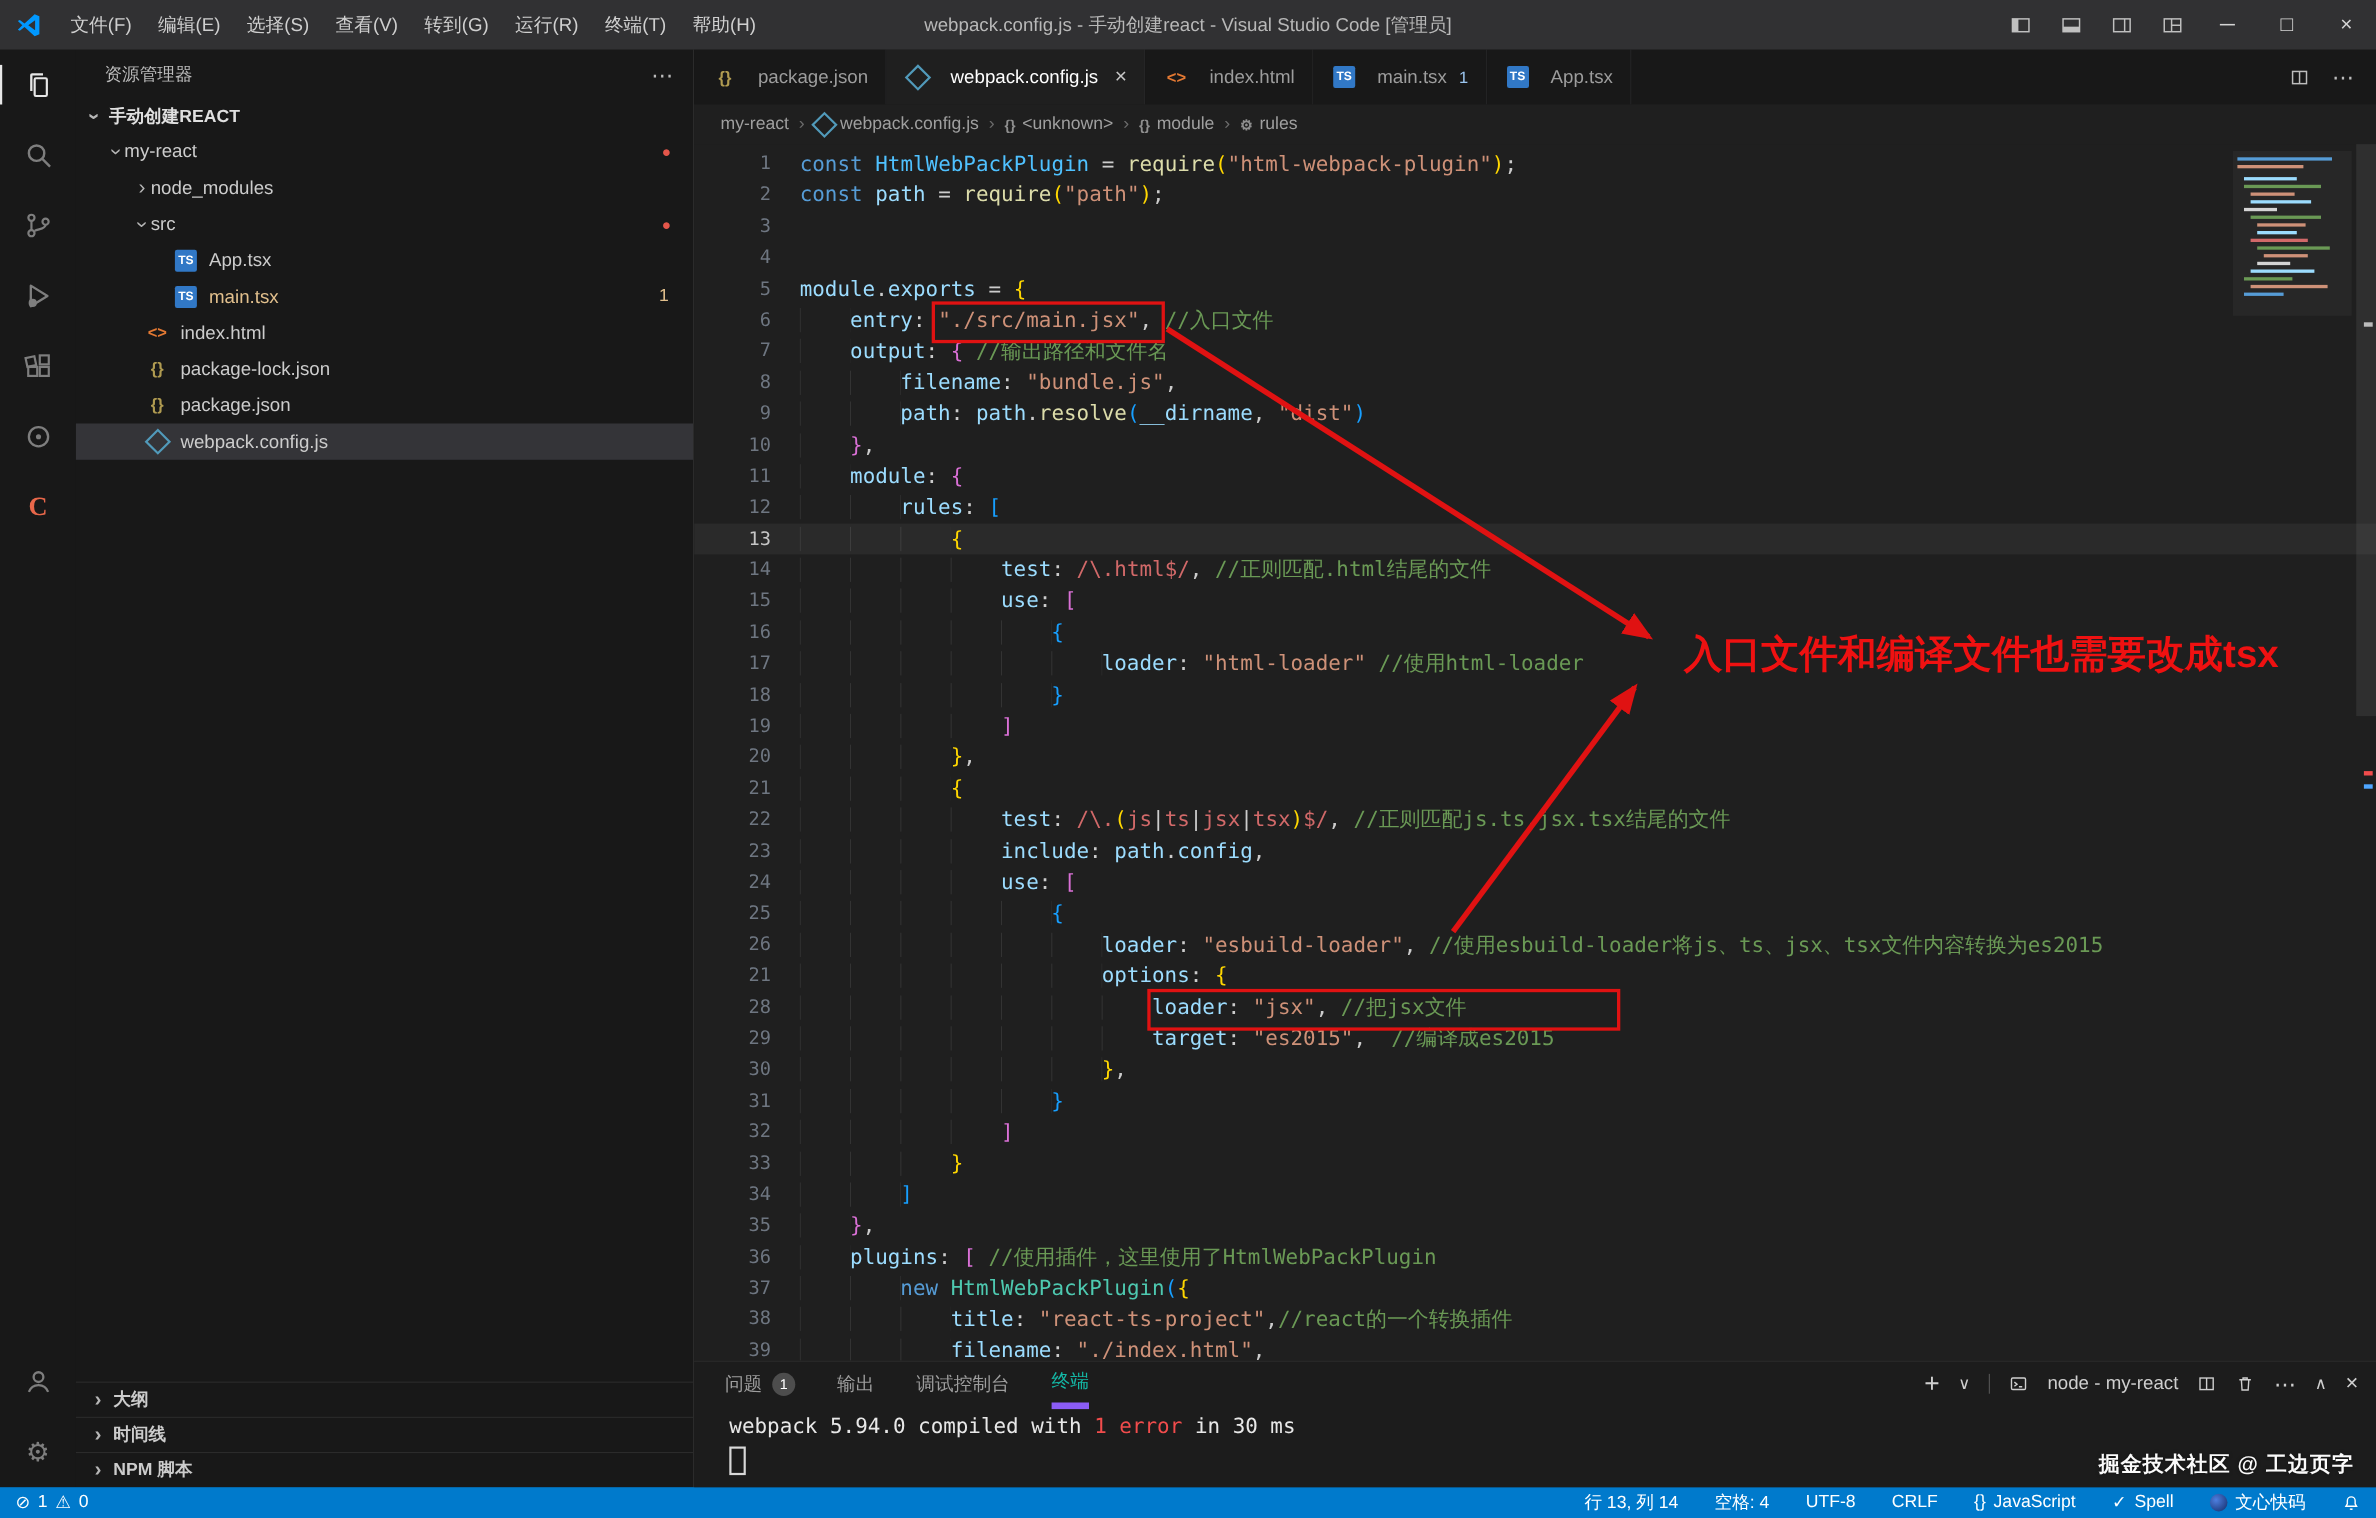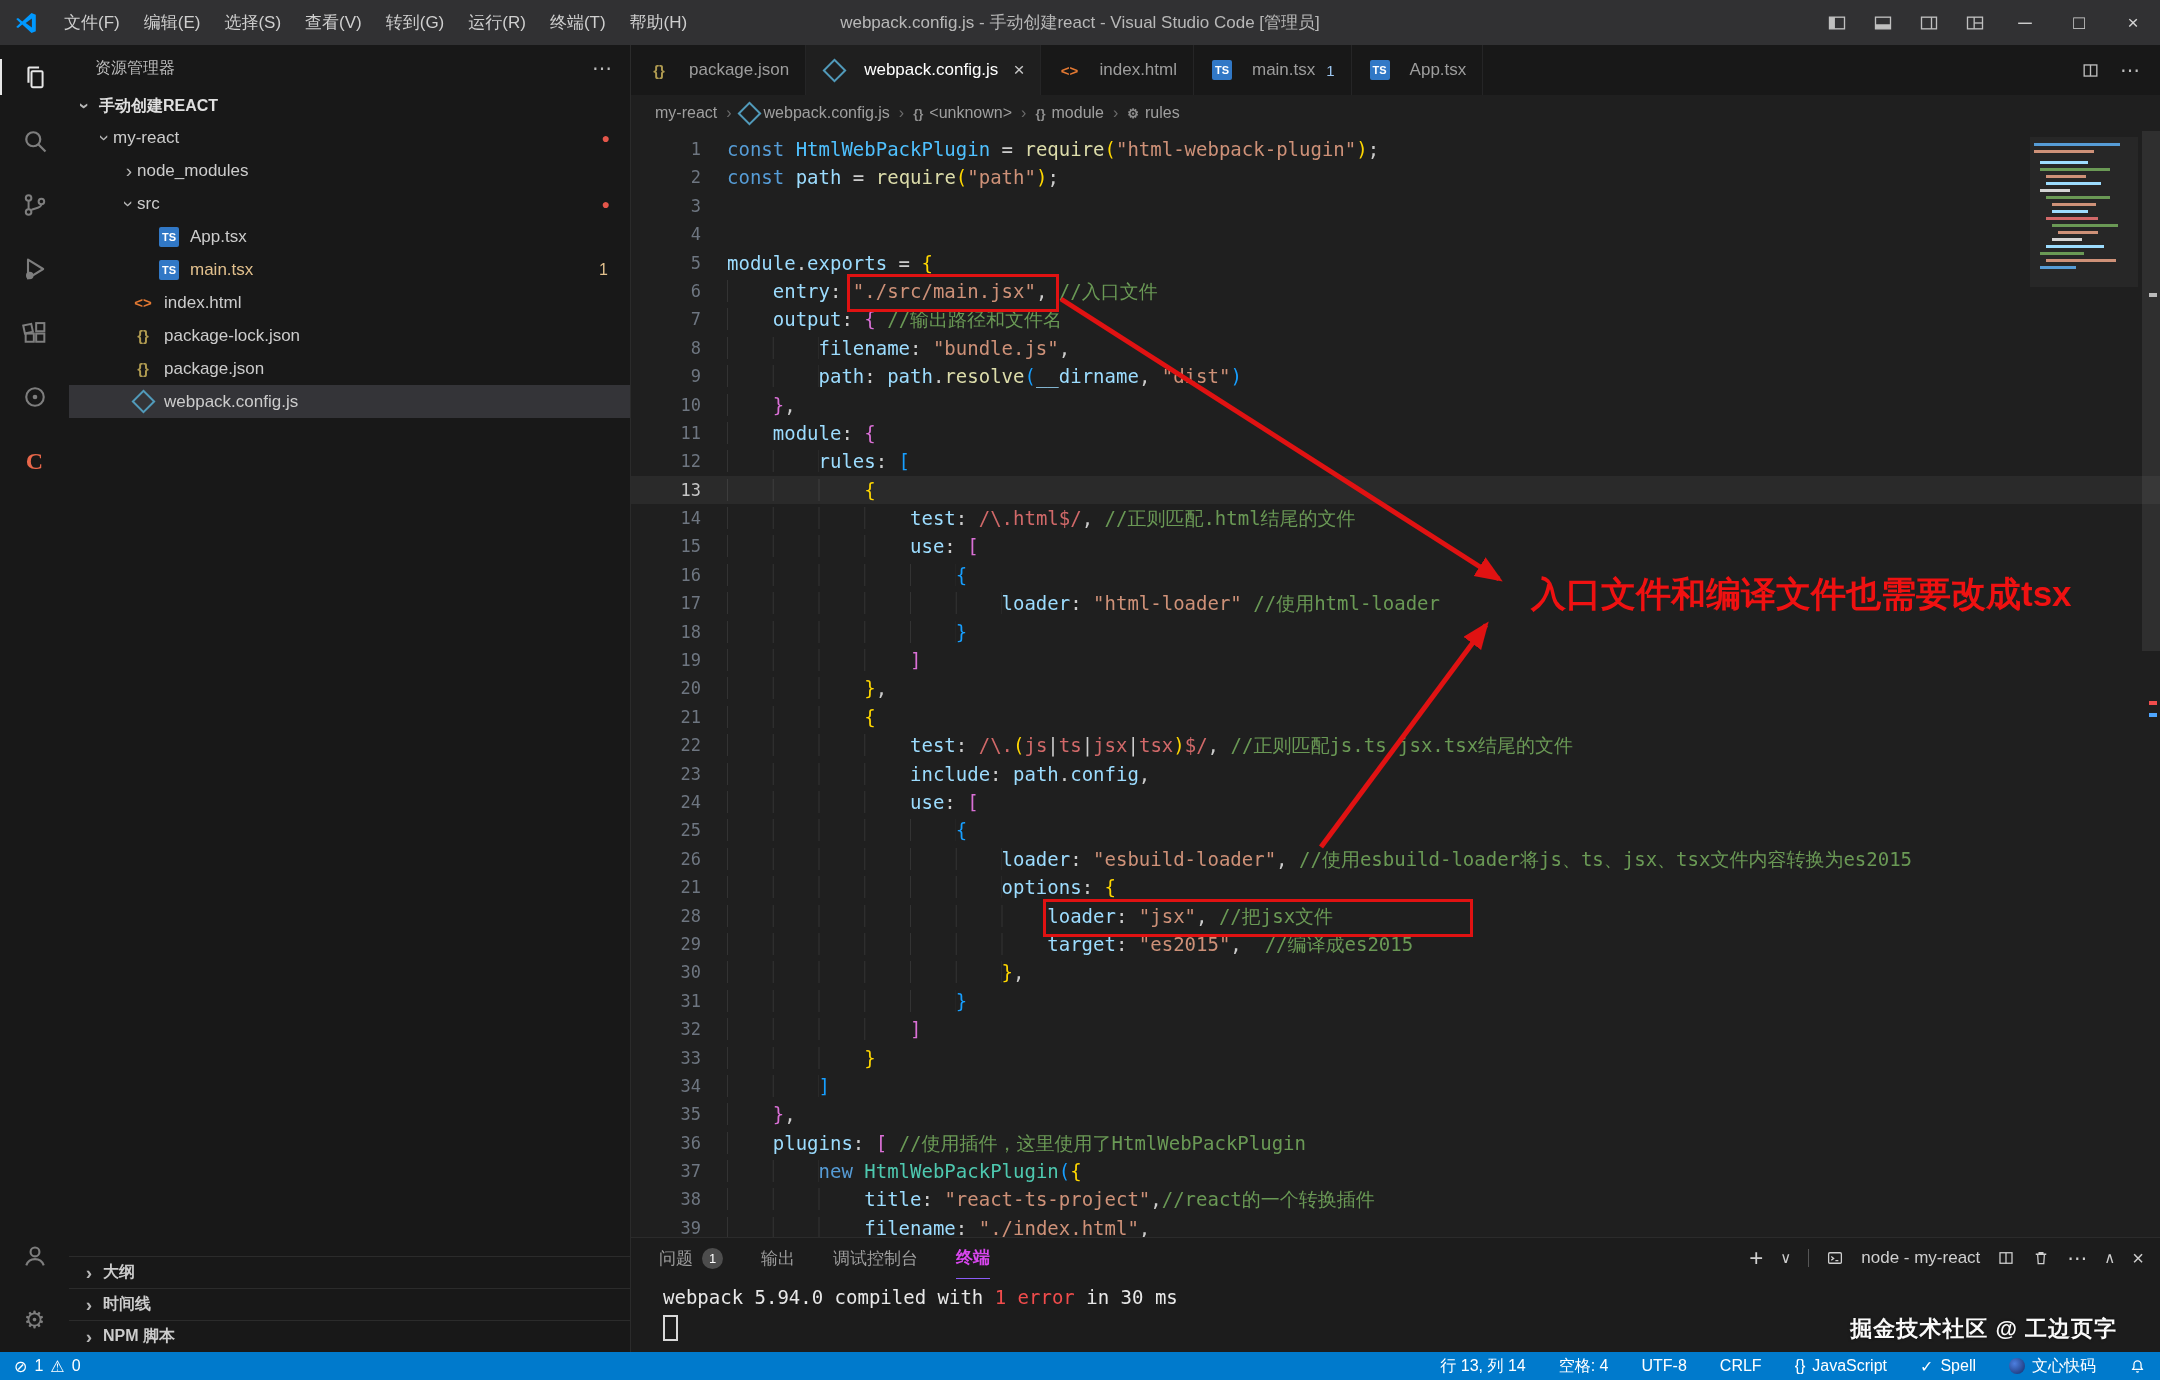--- a/index.html
+++ b/index.html
@@ -73,30 +73,30 @@
   .vscroll{position:absolute;right:0;top:0;width:18px;height:520px;background:rgba(120,120,120,.18);}
   .rmark{position:absolute;right:3px;width:8px;height:4px;}
   
   .annobox{position:absolute;border:3px solid #e01212;z-index:5;}
   .anote{position:absolute;color:#ef1111;font-weight:700;font-size:35px;white-space:nowrap;z-index:5;font-family:"Liberation Sans",sans-serif;}
   .arrowsvg{position:absolute;inset:0;z-index:4;pointer-events:none;}
   
   .panel{flex:0 0 114px;background:#1c1c1c;border-top:1px solid #2b2b2b;position:relative;}
   .panel-tabs{height:40px;display:flex;align-items:center;padding-left:28px;gap:38px;color:#9d9d9d;font-size:17px;}
   .ptab{display:flex;align-items:center;gap:9px;height:40px;}
-  .ptab.active{color:#d946ef;border-bottom:1px solid #8b5cf6;font-weight:bold;}
+  .ptab.active{color:#14b8a6;border-bottom:6px solid #8b5cf6;}
   .pbadge{background:#4d4d4d;color:#fff;border-radius:50%;width:21px;height:21px;font-size:13px;display:flex;align-items:center;justify-content:center;}
   .panel-actions{margin-left:auto;display:flex;align-items:center;gap:17px;padding-right:16px;color:#cfcfcf;font-size:17px;}
   .vsep{width:1px;height:18px;background:#565656;}
   .pa-glyph{font-size:15px;}
   .pa-plus{font-size:24px;line-height:18px;}
   .term{padding:8px 0 0 32px;font-family:"DejaVu Sans Mono","Liberation Mono",monospace;font-size:19px;color:#e8e8e8;}
   .term-err{color:#f14c4c;}
   .term-cursor{margin:7px 0 0 32px;width:11px;height:22px;border:2px solid #d8d8d8;}
-  .watermark{position:absolute;right:43px;bottom:8px;font-size:22px;font-weight:700;color:#fafafa;letter-spacing:1px;text-shadow:0 0 3px rgba(0,0,0,.5);margin-left:12px;}
+  .watermark{position:absolute;right:20px;bottom:8px;font-size:19px;font-weight:700;color:#fafafa;letter-spacing:1px;text-shadow:0 0 3px rgba(0,0,0,.5);margin-left:12px;}
   
   .statusbar{flex:0 0 28px;background:#007acc;display:flex;align-items:center;color:#fff;font-size:16px;padding:0 14px;}
   .sb-left{display:flex;align-items:center;gap:14px;}
   .sb-right{margin-left:auto;display:flex;align-items:center;gap:33px;}
   .sb-item{display:flex;align-items:center;gap:7px;}
   .sb-ico{font-size:16px;}
   .comate-dot{width:16px;height:16px;border-radius:50%;background:radial-gradient(circle at 35% 35%,#4d7fe0,#132a66);display:inline-block;}
   svg{display:block;}
 </style>
 </head>

